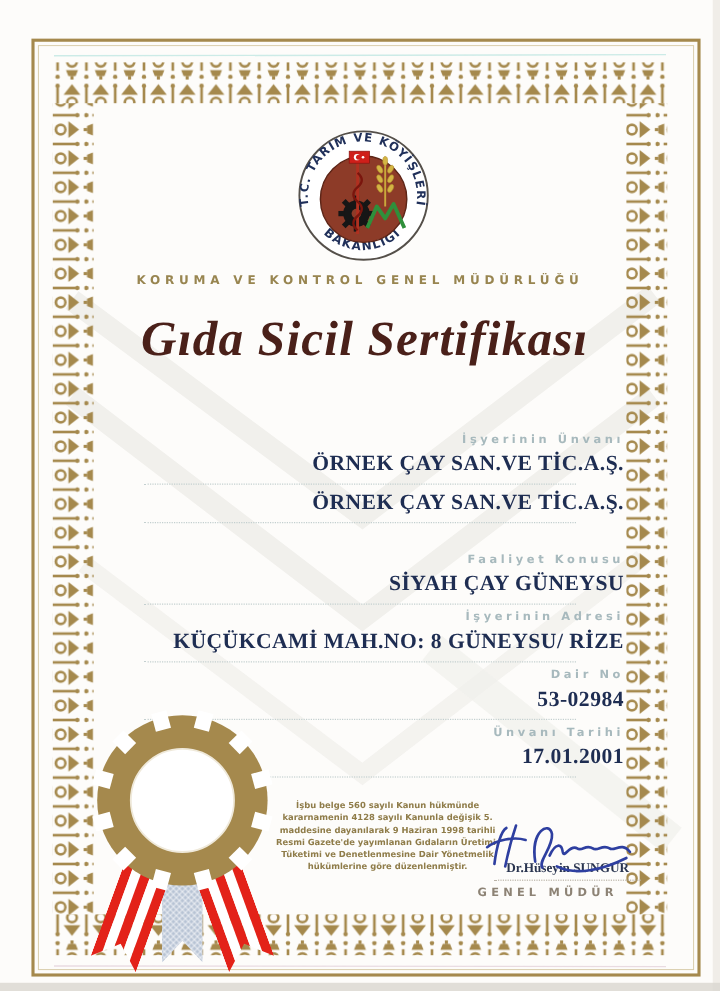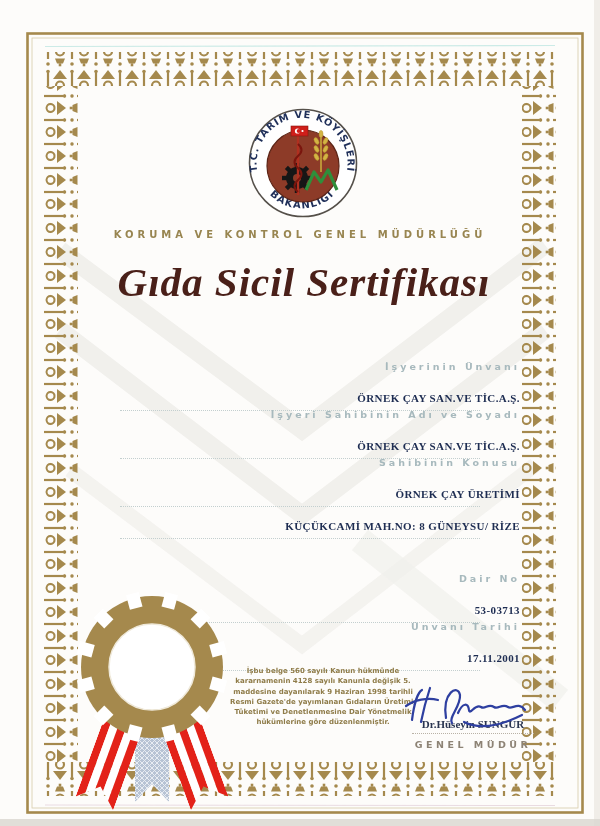--- a/index.html
+++ b/index.html
@@ -24,42 +24,42 @@
   }
 
   .fields{position:absolute;left:80px;top:356px;width:440px;}
   .field{height:48px;text-align:right;}
   .flabel{
     font-size:9.5px;font-weight:bold;letter-spacing:3px;color:#a7b9bd;
     padding-top:5px;white-space:nowrap;
   }
   .fvalue{
     font-family:"Liberation Serif",serif;font-weight:bold;
-    font-size:11px;color:#1e2d52;letter-spacing:.4px;margin-top:20px;
+    font-size:18px;color:#1e2d52;letter-spacing:.4px;margin-top:4px;
     white-space:nowrap;
   }
   .fsep{width:82%;margin:6px auto 0;border-bottom:1px dotted #c3cfcf;height:0;}
 
   .rosette{left:50px;top:575px;width:220px;height:250px;}
 
   .legal{
     position:absolute;left:228px;top:666px;width:190px;text-align:center;
     font-size:7px;font-weight:bold;color:#8f7c49;line-height:10.3px;
   }
 
   .sig-area{position:absolute;left:398px;top:680px;width:150px;}
   .sig-ink{position:relative;width:145px;height:52px;display:block;}
   .sig-name{
     margin-top:-14px;text-align:center;
     font-family:"Liberation Serif",serif;font-weight:bold;
     font-size:11px;color:#2a3550;white-space:nowrap;
   }
   .sig-line{width:122px;margin:3px auto 0;border-top:1px dotted #b9b2a6;height:0;}
   .sig-title{
-    margin-top:5px;text-align:center;font-size:9.5px;font-weight:bold;
+    margin-top:5px;font-size:9.5px;font-weight:bold;
     letter-spacing:3.5px;color:#8d8375;white-space:nowrap;
   }
 </style>
 </head>
 <body>
 
 <div class="page">
 
   <svg class="bg-svg" viewBox="0 0 600 826" xmlns="http://www.w3.org/2000/svg">
     <defs>
@@ -188,41 +188,41 @@
   <div class="department">KORUMA VE KONTROL GENEL MÜDÜRLÜĞÜ</div>
   <div class="title">Gıda Sicil Sertifikası</div>
 
   <div class="fields">
     <div class="field">
       <div class="flabel">İşyerinin Ünvanı</div>
       <div class="fvalue">ÖRNEK ÇAY SAN.VE TİC.A.Ş.</div>
       <div class="fsep"></div>
     </div>
     <div class="field">
-      <div class="flabel">İşyeri Sahibinin Adı ve Soyadı</div>
       <div class="fvalue">ÖRNEK ÇAY SAN.VE TİC.A.Ş.</div>
       <div class="fsep"></div>
     </div>
     <div class="field">
-      <div class="flabel">Sahibinin Konusu</div>
-      <div class="fvalue">ÖRNEK ÇAY ÜRETİMİ</div>
-      <div class="fsep"></div>
-    </div>
-    <div class="field">
+      <div class="flabel">Faaliyet Konusu</div>
+      <div class="fvalue">SİYAH ÇAY GÜNEYSU</div>
+      <div class="fsep"></div>
+    </div>
+    <div class="field">
+      <div class="flabel">İşyerinin Adresi</div>
       <div class="fvalue">KÜÇÜKCAMİ MAH.NO: 8 GÜNEYSU/ RİZE</div>
       <div class="fsep"></div>
     </div>
     <div class="field">
       <div class="flabel">Dair No</div>
-      <div class="fvalue">53-03713</div>
+      <div class="fvalue">53-02984</div>
       <div class="fsep"></div>
     </div>
     <div class="field">
       <div class="flabel">Ünvanı Tarihi</div>
-      <div class="fvalue">17.11.2001</div>
+      <div class="fvalue">17.01.2001</div>
       <div class="fsep"></div>
     </div>
   </div>
 
   <svg class="rosette" viewBox="50 575 220 250" xmlns="http://www.w3.org/2000/svg">
     <defs>
       <pattern id="net" width="5" height="5" patternUnits="userSpaceOnUse">
         <rect width="5" height="5" fill="#b7c3d4"></rect>
         <path d="M0,5 L5,0 M0,0 L5,5" stroke="#e8ecf2" stroke-width="1"></path>
       </pattern>

